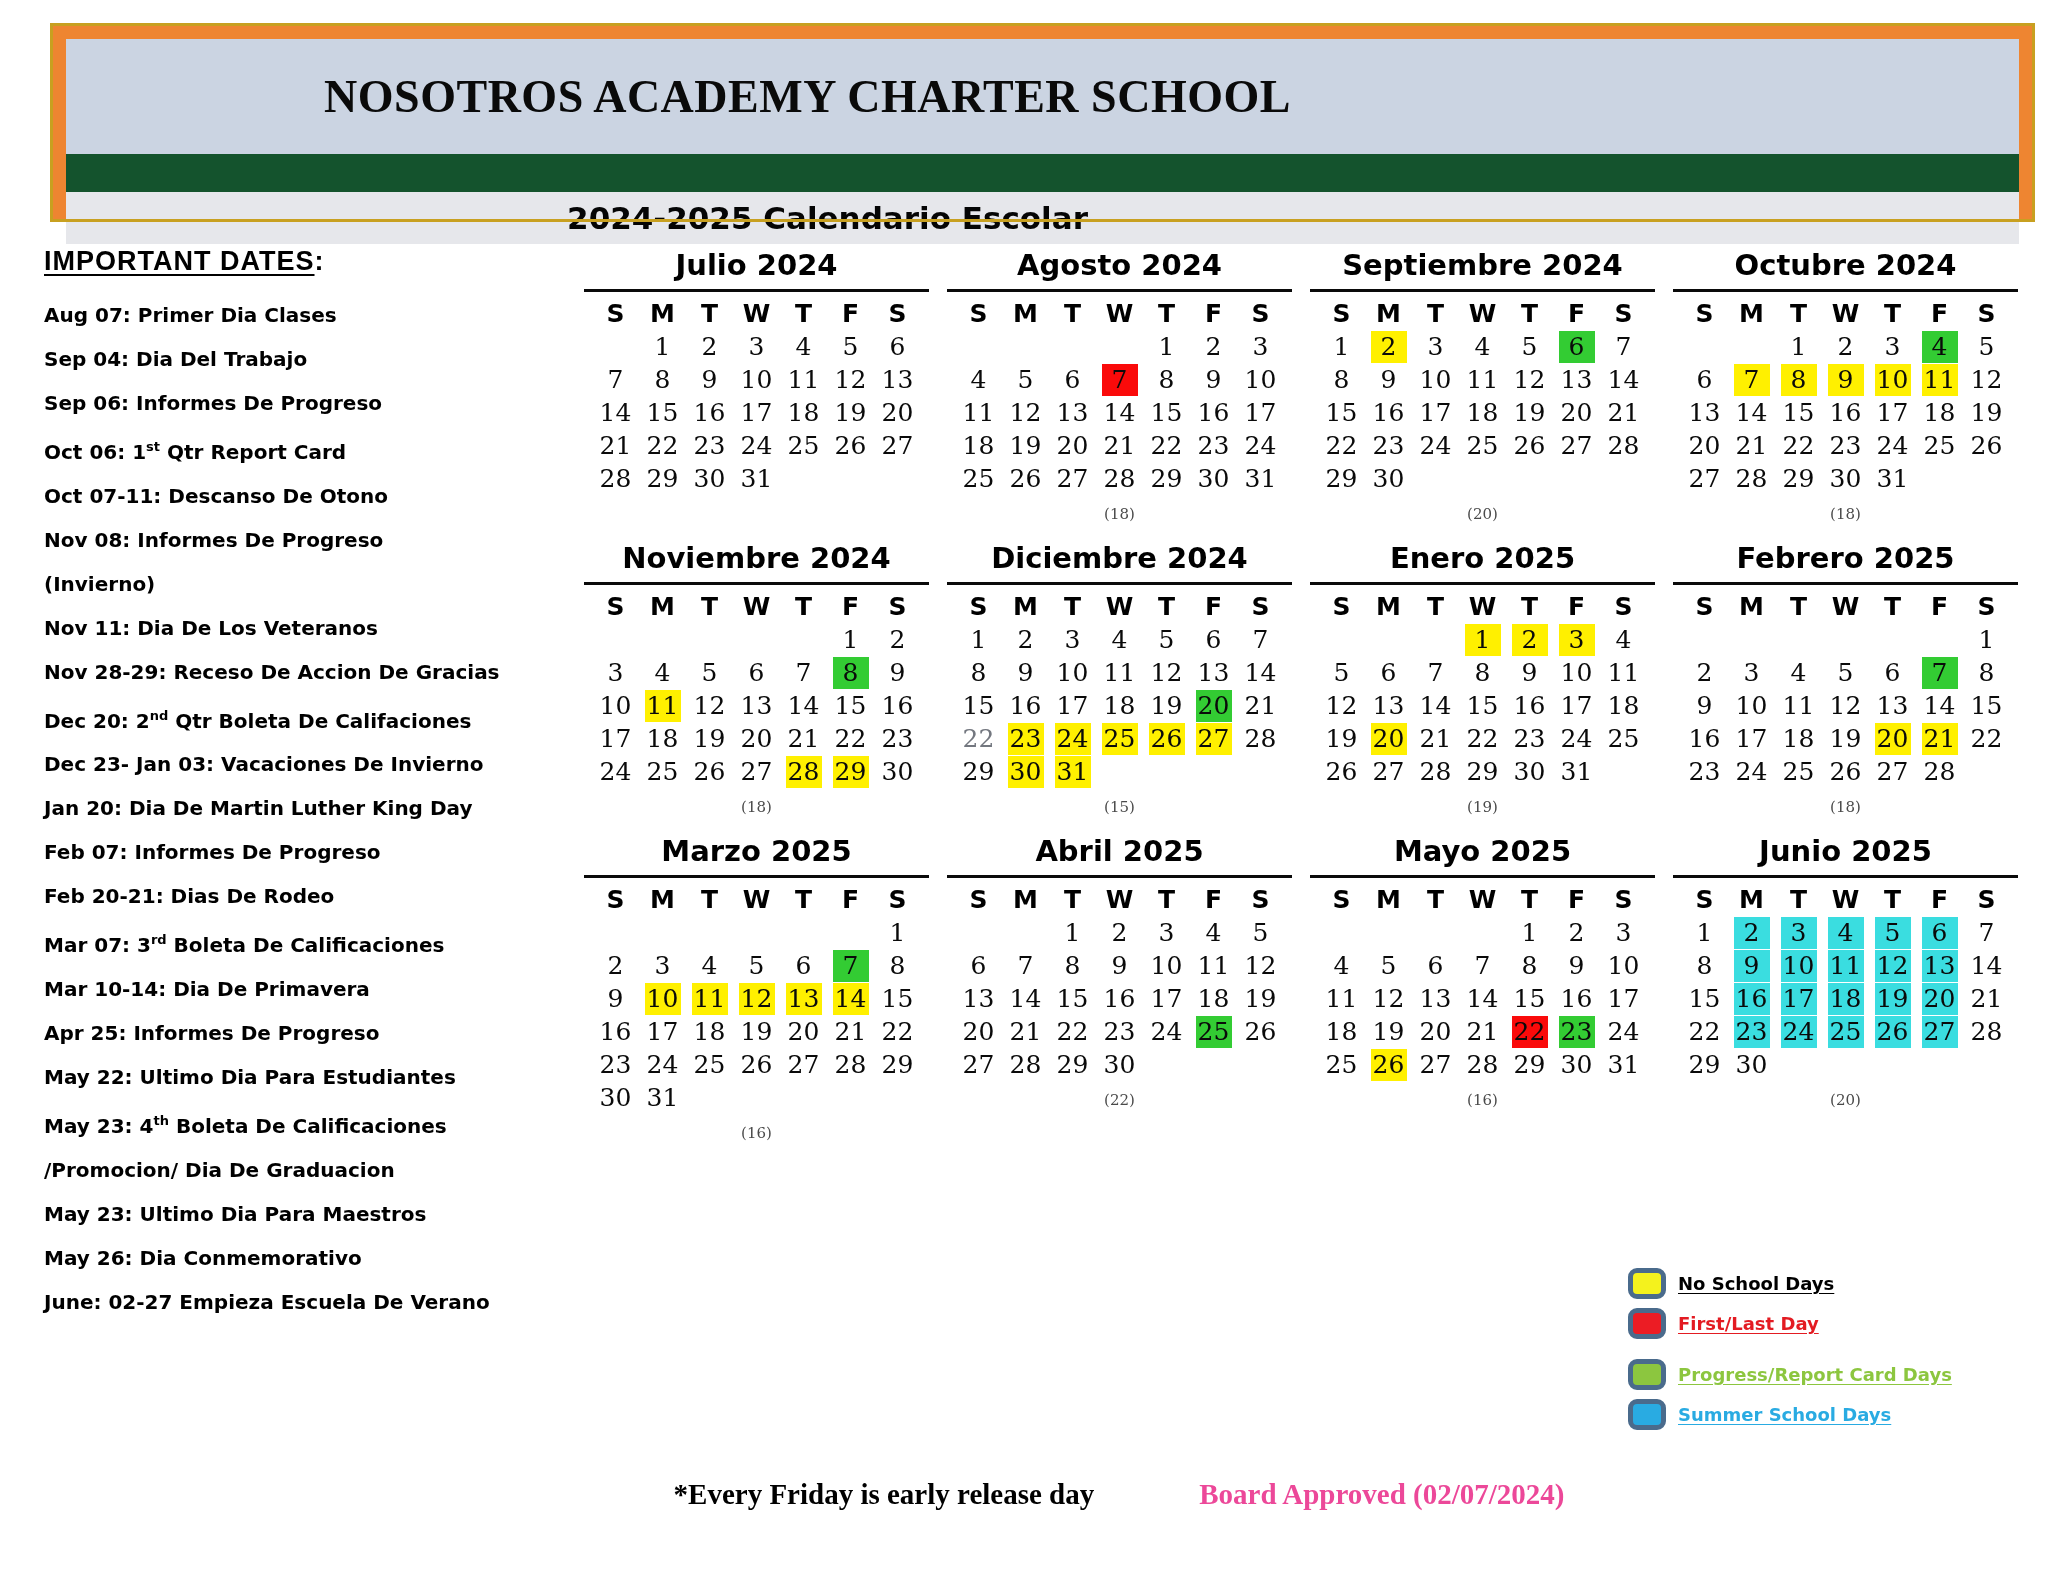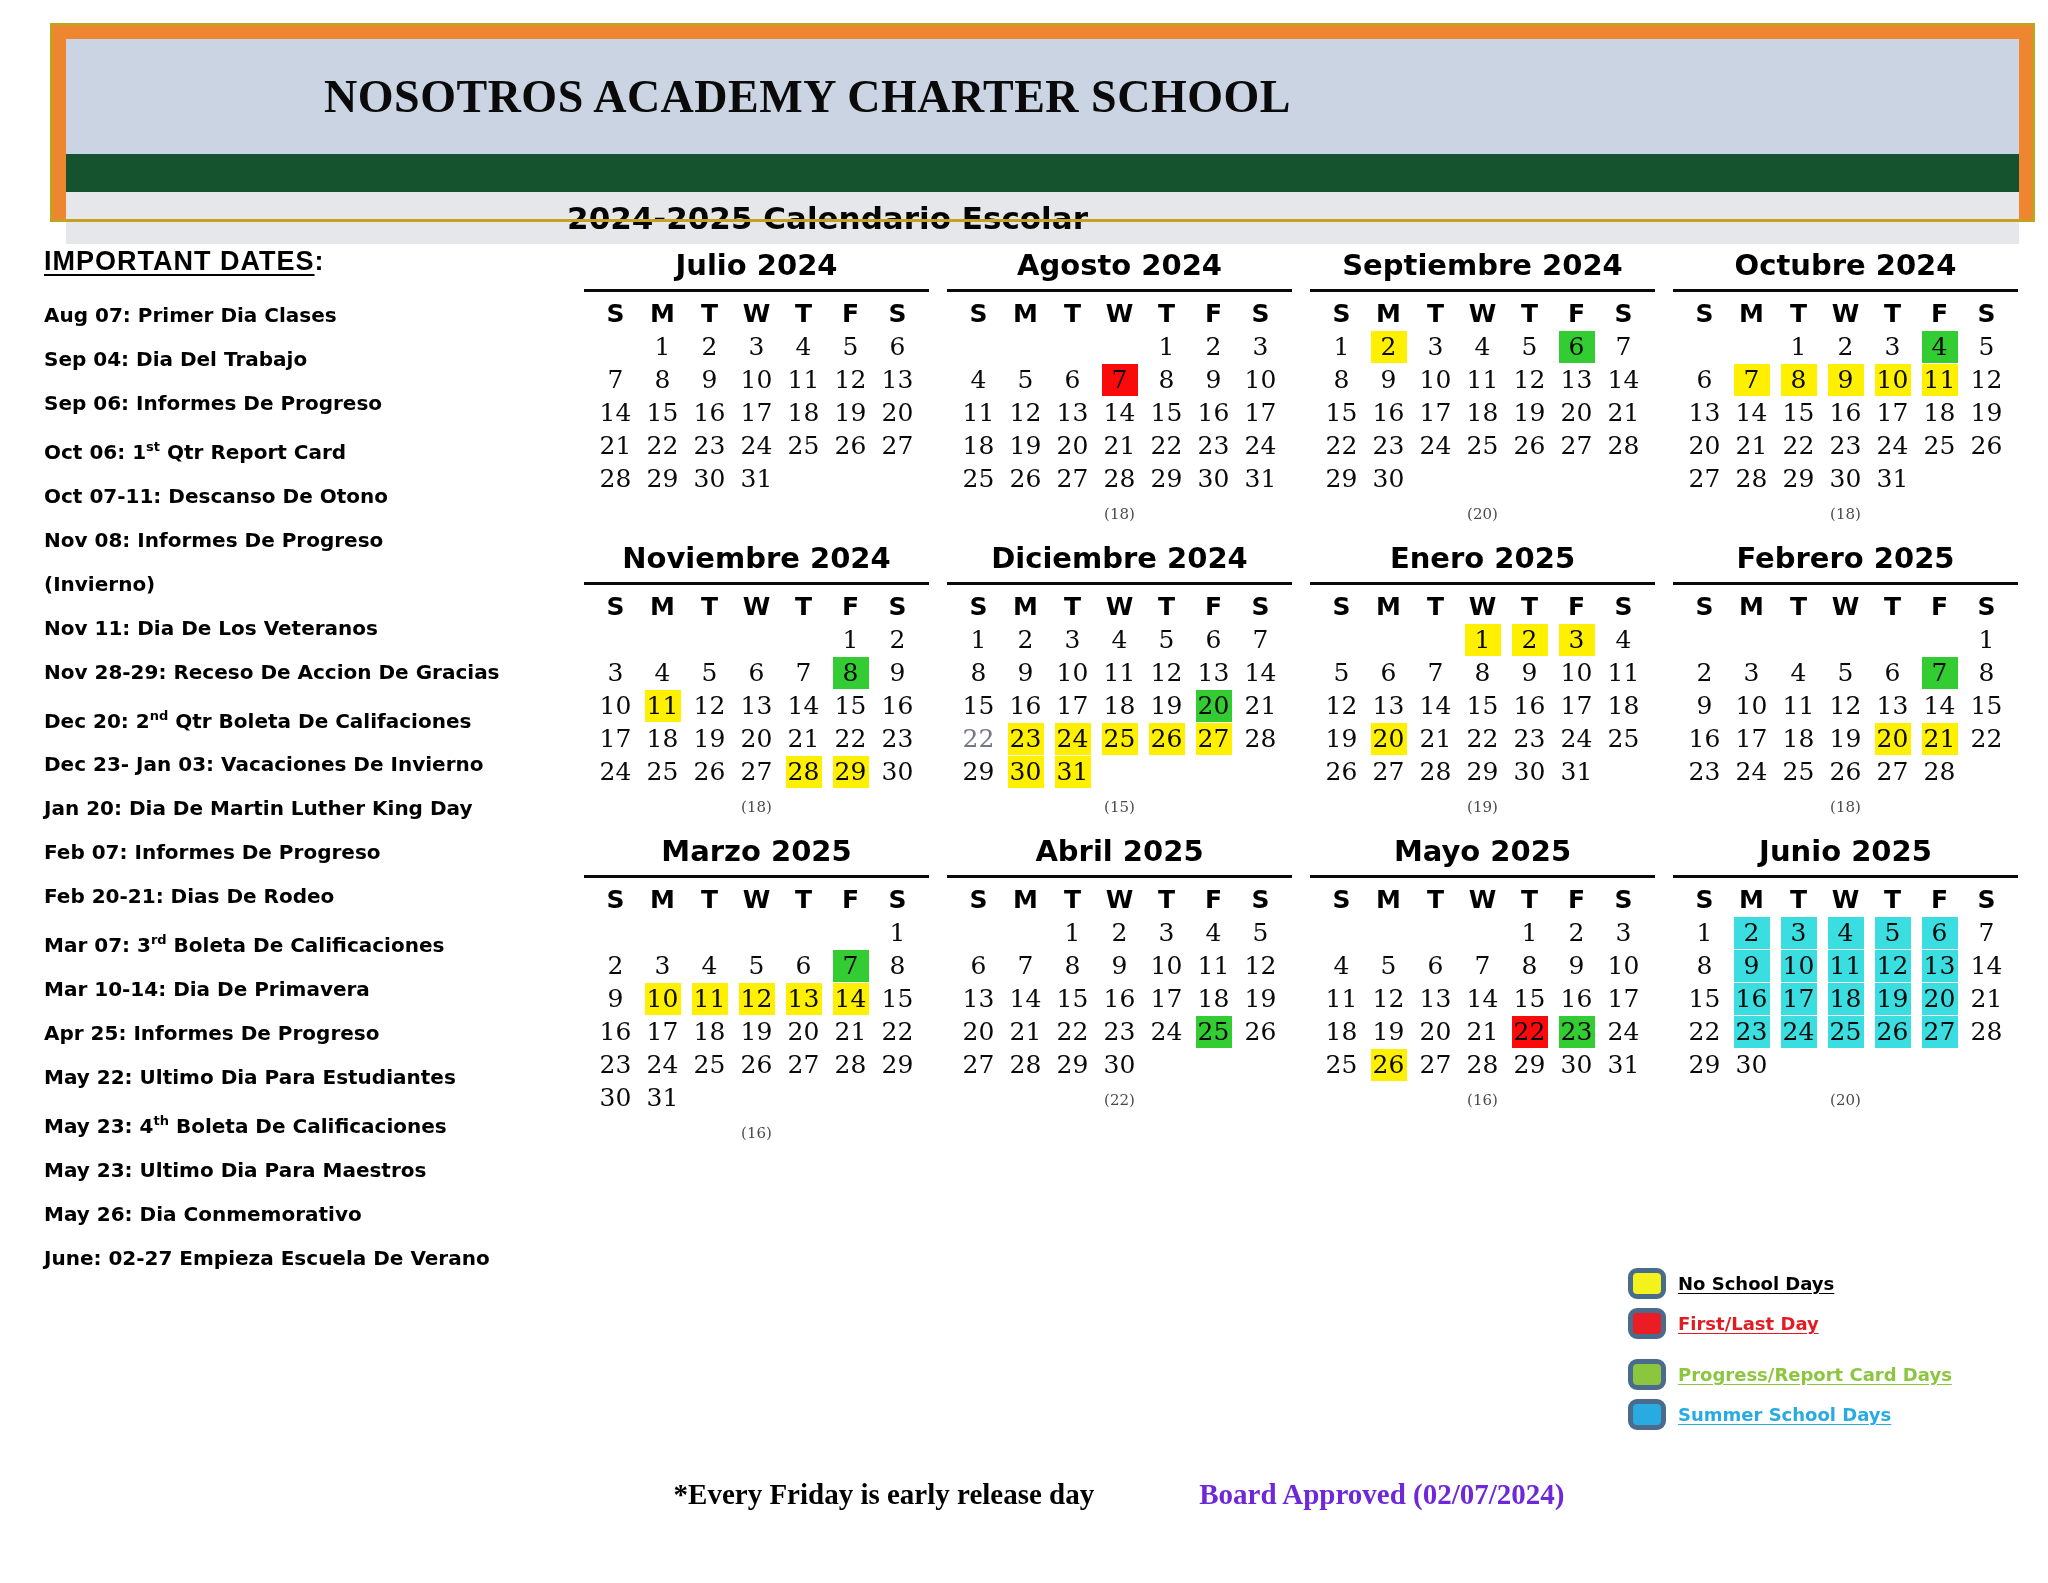--- a/index.html
+++ b/index.html
@@ -44,21 +44,21 @@
   .legend { position:absolute; left:1628px; top:1268px; }
   .legend-row { display:flex; align-items:center; gap:12px; margin-bottom:9px; }
   .legend-row.gap { margin-top:20px; }
   .legend-swatch { width:38px; height:31px; border:5px solid #4a6b8c; border-radius:9px; flex:0 0 auto; }
   .legend-label { font-weight:bold; font-size:18px; text-decoration:underline; text-underline-offset:3px; }
 
   
   .footer { position:absolute; left:0; right:0; top:1478px; display:flex;
             justify-content:center; gap:105px; transform:translateX(95px);
             font-family:"Liberation Serif",serif; font-weight:bold; font-size:29px; }
-  .footer .approved { color:#6d28d9; }
+  .footer .approved { color:#ec4899; }
 </style>
 </head>
 <body>
 
 <div class="header-box">
   <div class="header-title">NOSOTROS ACADEMY CHARTER SCHOOL</div>
   <div class="header-sub">2024-2025 Calendario Escolar</div>
 </div>
 
 <div class="left-panel">
@@ -78,20 +78,21 @@
       <div class="imp-item"><span>Dec 20: 2</span><sup>nd</sup><span> Qtr Boleta De Califaciones</span></div>
       <div class="imp-item"><span>Dec 23- Jan 03: Vacaciones De Invierno</span></div>
       <div class="imp-item"><span>Jan 20: Dia De Martin Luther King Day</span></div>
       <div class="imp-item"><span>Feb 07: Informes De Progreso</span></div>
       <div class="imp-item"><span>Feb 20-21: Dias De Rodeo</span></div>
       <div class="imp-item"><span>Mar 07: 3</span><sup>rd</sup><span> Boleta De Calificaciones</span></div>
       <div class="imp-item"><span>Mar 10-14: Dia De Primavera</span></div>
       <div class="imp-item"><span>Apr 25: Informes De Progreso</span></div>
       <div class="imp-item"><span>May 22: Ultimo Dia Para Estudiantes</span></div>
       <div class="imp-item"><span>May 23: 4</span><sup>th</sup><span> Boleta De Calificaciones</span></div>
+      <div class="imp-item"><span>/Promocion/ Dia De Graduacion</span></div>
       <div class="imp-item"><span>May 23: Ultimo Dia Para Maestros</span></div>
       <div class="imp-item"><span>May 26: Dia Conmemorativo</span></div>
       <div class="imp-item"><span>June: 02-27 Empieza Escuela De Verano</span></div>
     </div>
 </div>
 
 <div class="months-grid">
     <div class="month">
       <div class="month-title">Julio 2024</div>
       <div class="dow-row">

